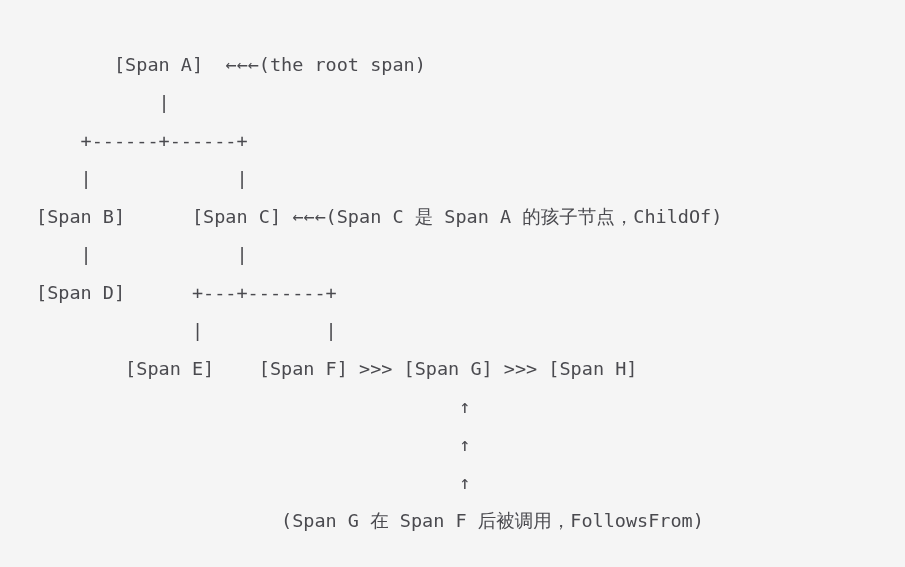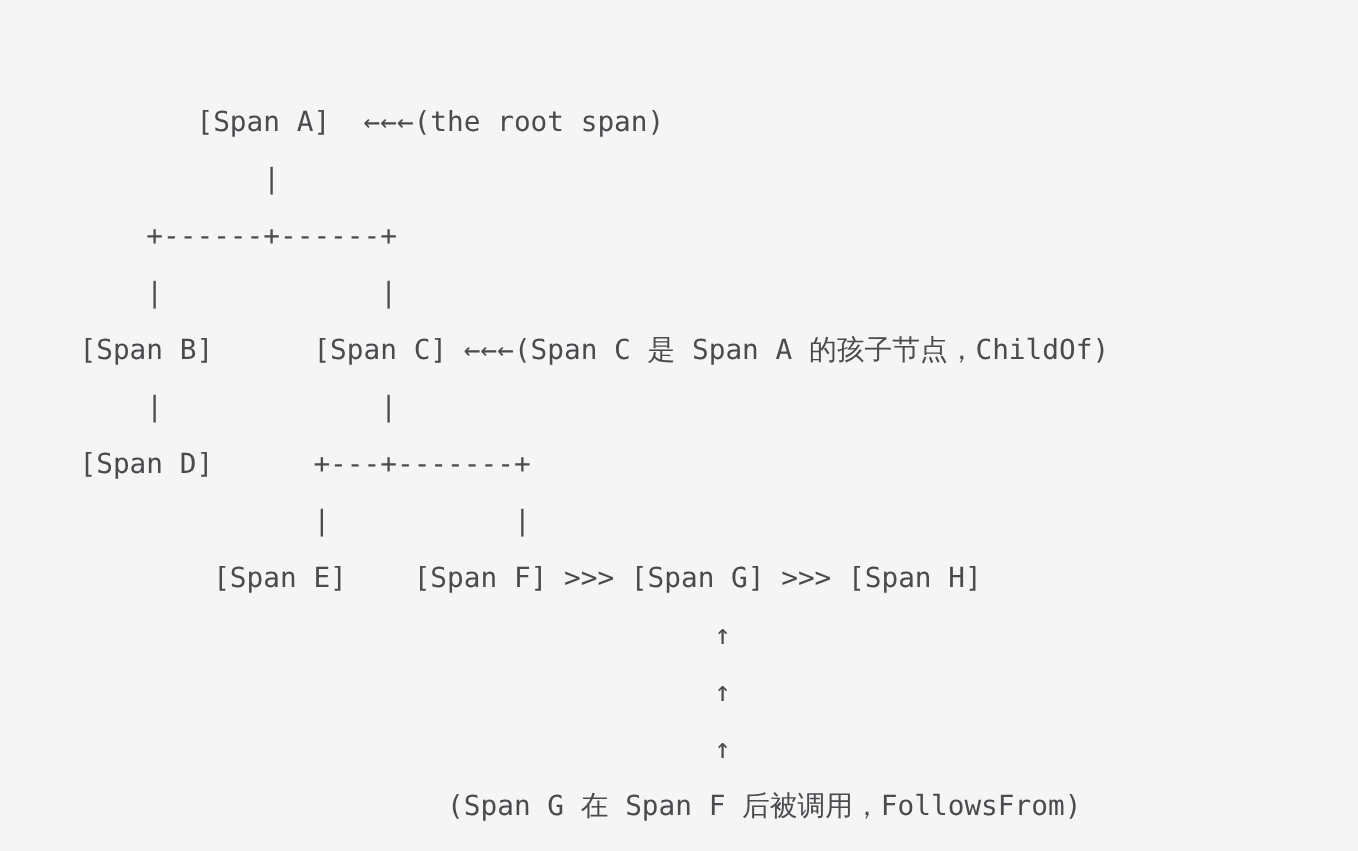--- a/index.html
+++ b/index.html
@@ -20,21 +20,21 @@
     width: 905px;
     height: 567px;
     background: #f5f5f5;
   }
 
   
   #ascii-art {
     position: absolute;
     left: 36px;
     top: 46px;
-    margin: 17px;
+    margin: 0;
     padding: 0;
     white-space: pre;
     font-family: "DejaVu Sans Mono", "Liberation Mono", monospace;
     font-size: 18.5px;
     line-height: 38px;
     letter-spacing: 0px;
     color: #4a4a4f;
     -webkit-font-smoothing: antialiased;
   }
 

